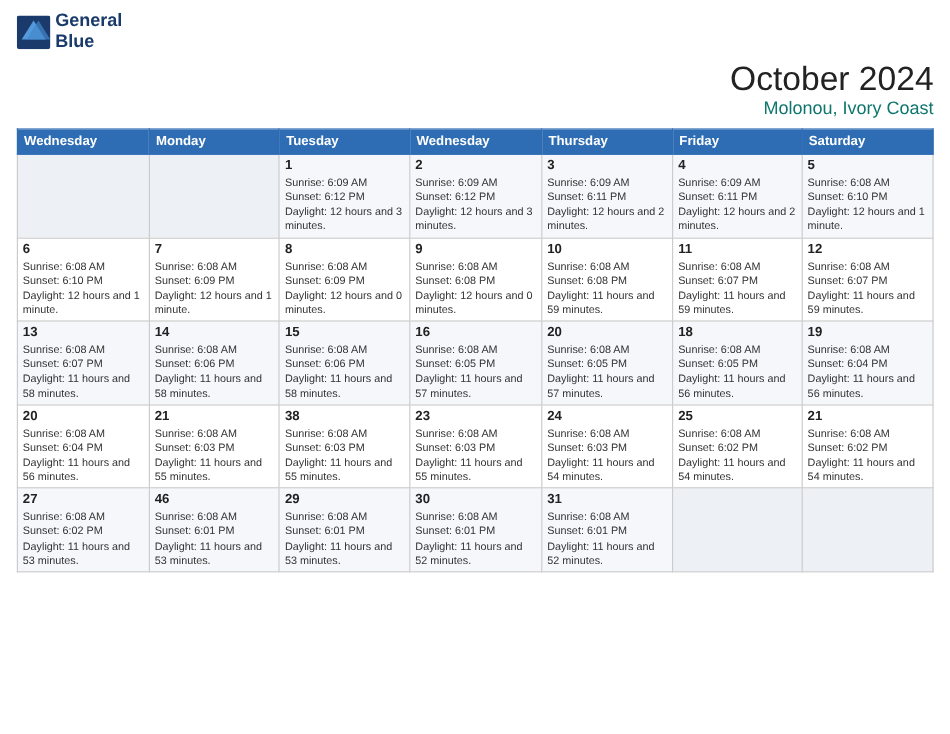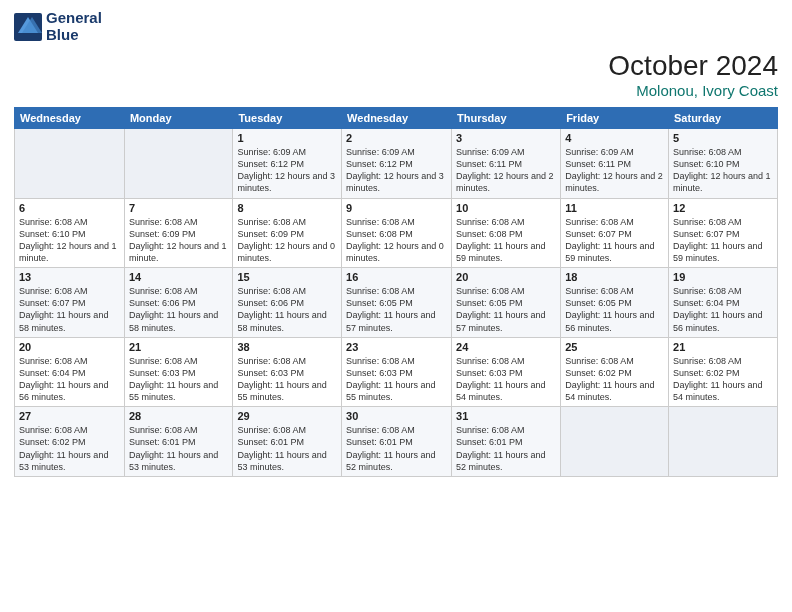--- a/index.html
+++ b/index.html
@@ -324,21 +324,21 @@
         </tr>
         <tr>
           <td>
             <span class="day-num">27</span>
             <div class="day-info">Sunrise: 6:08 AM
 Sunset: 6:02 PM
 Daylight: 11 hours
 and 53 minutes.</div>
           </td>
           <td>
-            <span class="day-num">28</span>
+            <span class="day-num">46</span>
             <div class="day-info">Sunrise: 6:08 AM
 Sunset: 6:01 PM
 Daylight: 11 hours
 and 53 minutes.</div>
           </td>
           <td>
             <span class="day-num">29</span>
             <div class="day-info">Sunrise: 6:08 AM
 Sunset: 6:01 PM
 Daylight: 11 hours

